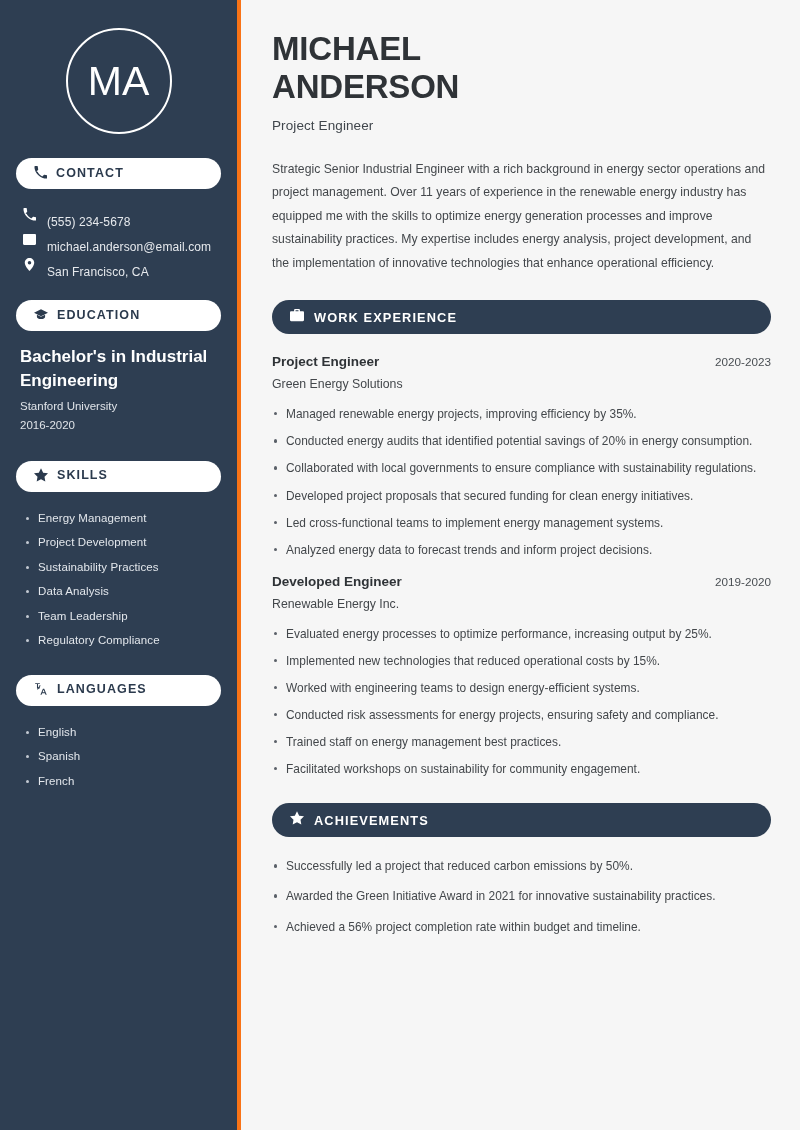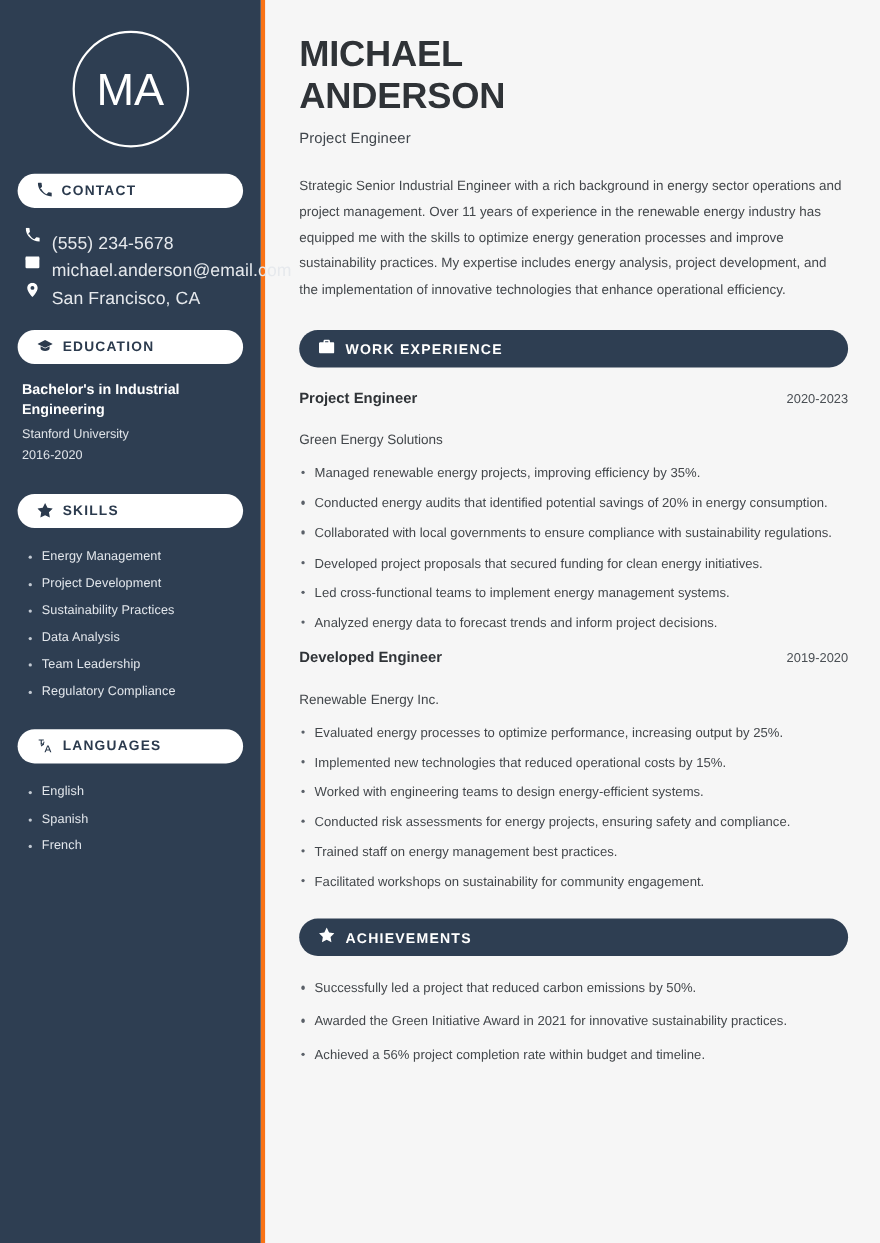--- a/index.html
+++ b/index.html
@@ -85,30 +85,30 @@
 
   .contact-item {
     display: flex;
     align-items: center;
     gap: 11px;
     height: 25px;
     padding-left: 7px;
   }
 
   .contact-text {
-    font-size: 16px;
+    font-size: 12px;
     color: #e6e9ed;
     letter-spacing: 0.1px;
     margin-top: 12px;
   }
 
   .edu-block { padding-left: 4px; margin-bottom: 26px; }
 
   .edu-degree {
-    font-size: 13px;
+    font-size: 17px;
     font-weight: bold;
     color: #ffffff;
     line-height: 1.42;
     margin-bottom: 4px;
   }
 
   .edu-school,
   .edu-years {
     font-size: 11.5px;
     color: #dfe3e8;
@@ -204,21 +204,21 @@
   }
 
   .job-dates {
     font-size: 11.7px;
     color: #4a4f54;
   }
 
   .job-company {
     font-size: 12.3px;
     color: #43474b;
-    margin-top: 24px;
+    margin-top: 8px;
   }
 
   .bullets { list-style: none; margin-top: 14px; }
 
   .bullets li {
     position: relative;
     font-size: 11.9px;
     line-height: 1.52;
     color: #43474b;
     padding-left: 14px;

